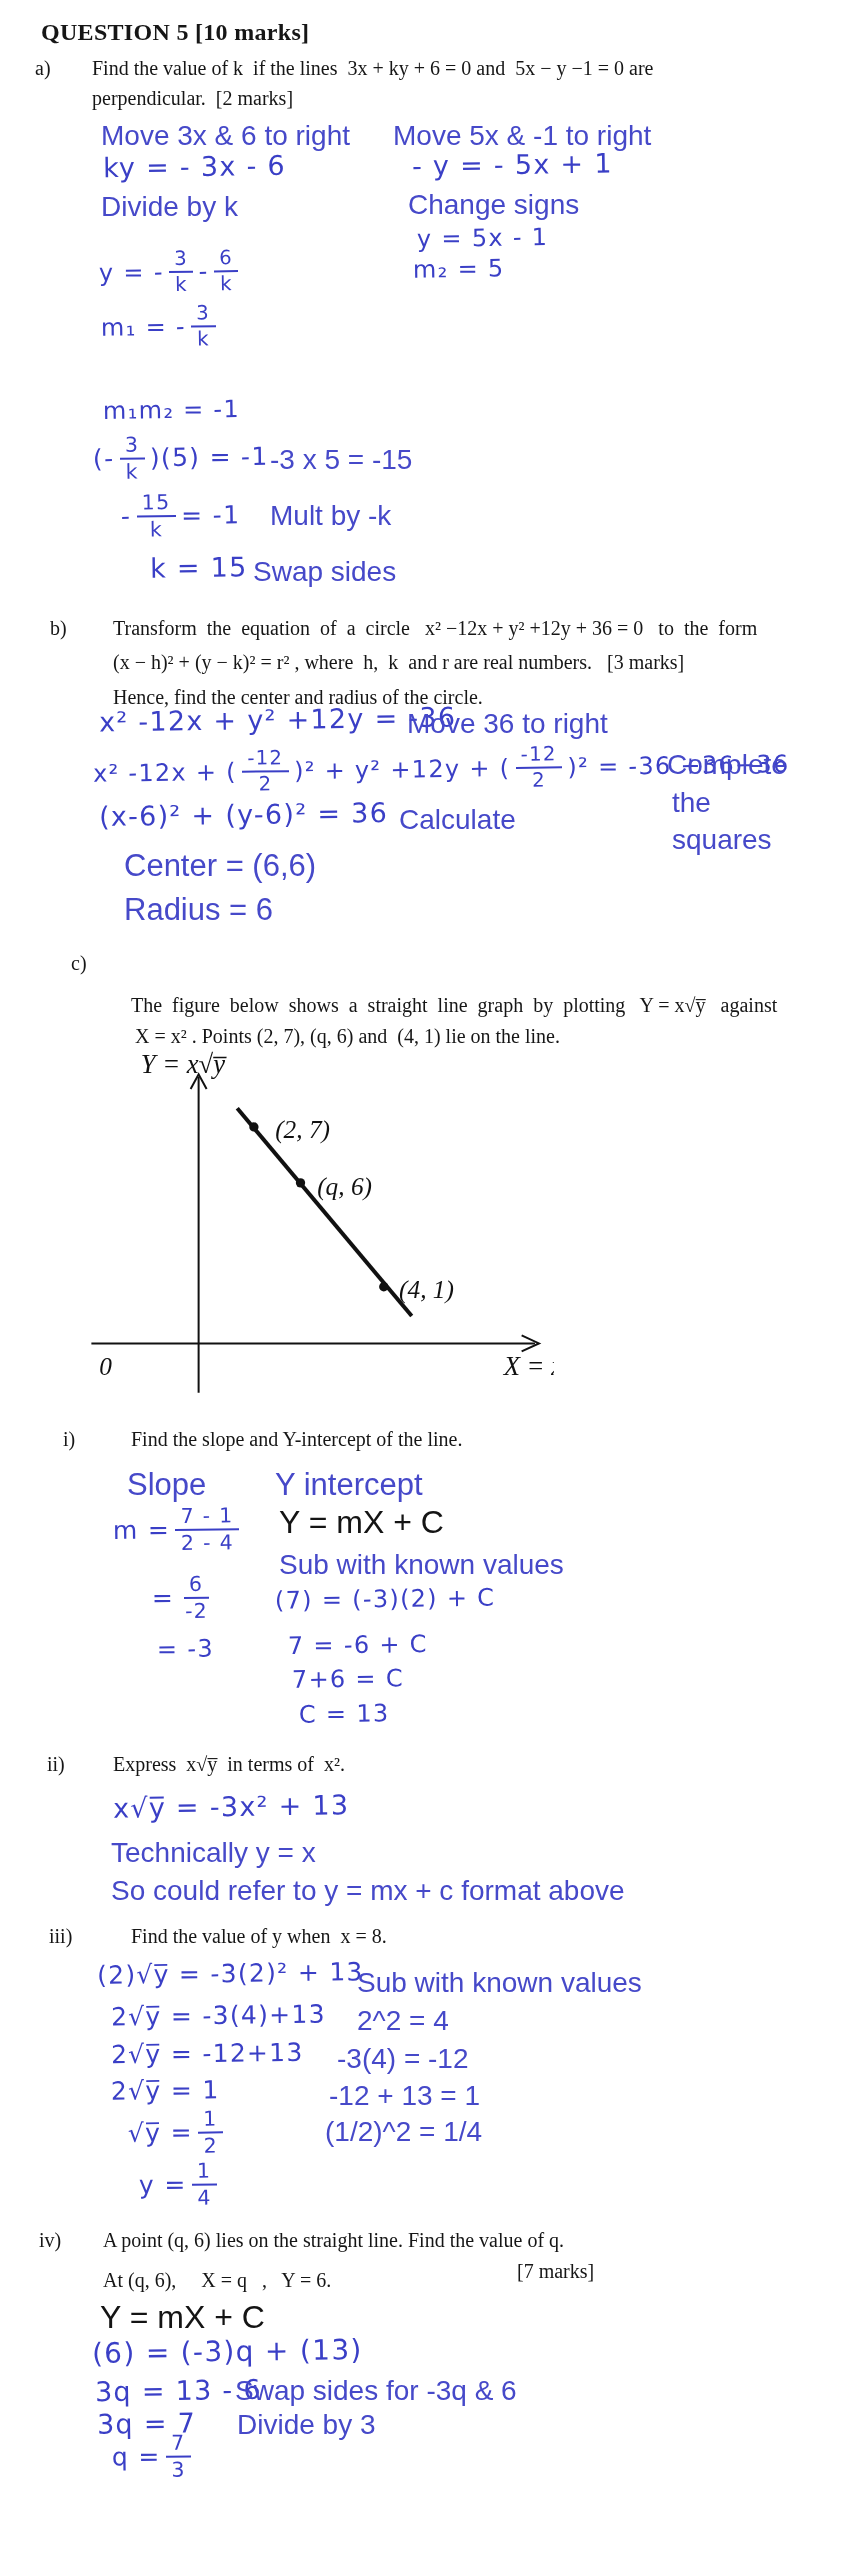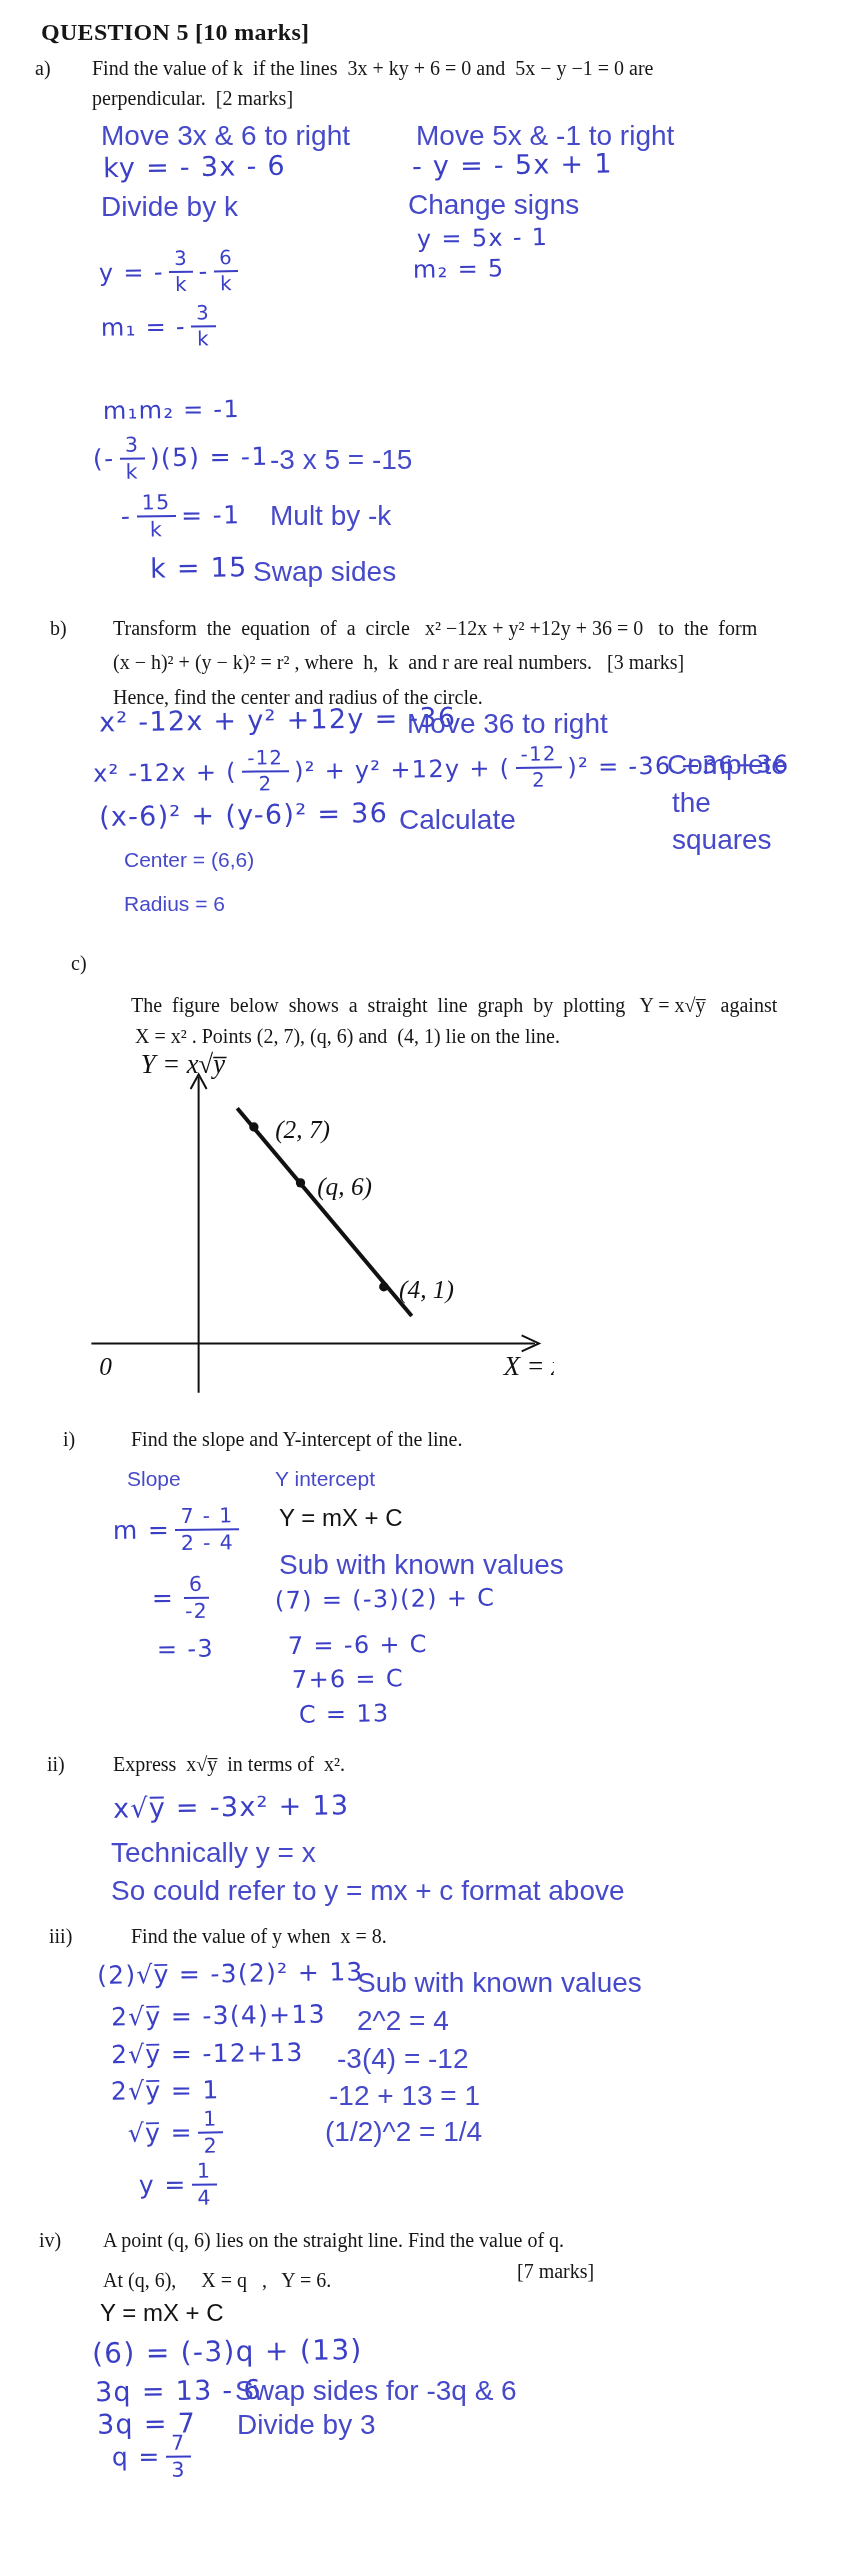--- a/index.html
+++ b/index.html
@@ -2,22 +2,22 @@
 <html style="font-size:10.7px"><head>
 <meta charset="utf-8">
 <style>
   html,body{margin:0;padding:0;background:#e8e8e8;}
   .page{position:relative;width:848px;height:2576px;background:#ffffff;overflow:hidden;
         font-family:"Liberation Serif",serif;color:#161616;}
   .abs{position:absolute;white-space:pre;}
   .serif{font-family:"Liberation Serif",serif;font-size:20px;color:#161616;}
   .title{font-size:24px;font-weight:bold;letter-spacing:0.3px;}
   .typed{font-family:"Liberation Sans",sans-serif;font-size:28px;color:#4649c9;}
-  .typed-big{font-size:21px;}
-  .black-typed{font-family:"Liberation Sans",sans-serif;font-size:24px;color:#141414;}
+  .typed-big{font-size:31px;}
+  .black-typed{font-family:"Liberation Sans",sans-serif;font-size:32px;color:#141414;}
   .hw{font-family:"DejaVu Sans",sans-serif;color:#3a3fc6;font-size:27px;letter-spacing:1.3px;
       transform:rotate(-0.8deg);}
   .hw36{font-size:24px;}
   .hw38{font-size:25px;}
   .hw42{font-size:28px;}
   .hwline{display:flex;align-items:center;}
   .frac{display:inline-flex;flex-direction:column;align-items:center;font-size:0.82em;
         line-height:1.1;margin:0 5.3px;vertical-align:middle;}
   .frac .num{padding:0 5.3px 1.3px 5.3px;border-bottom:2.7px solid currentColor;}
   .frac .den{padding:1.3px 5.3px 0 5.3px;}
@@ -28,21 +28,21 @@
 
 <div class="page">
 
   <div class="abs serif title" style="left:41px;top:18.7px">QUESTION 5 [10 marks]</div>
 
   <div class="abs serif" style="left:35px;top:57px">a)</div>
   <div class="abs serif" style="left:92px;top:57px">Find the value of k  if the lines  3x + ky + 6 = 0 and  5x − y −1 = 0 are</div>
   <div class="abs serif" style="left:92px;top:87px">perpendicular.  [2 marks]</div>
 
   <div class="abs typed" style="left:101px;top:120px">Move 3x &amp; 6 to right</div>
-  <div class="abs typed" style="left:416px;top:120px">Move 5x &amp; -1 to right</div>
+  <div class="abs typed" style="left:393px;top:120px">Move 5x &amp; -1 to right</div>
 
   <div class="abs hw" style="left:103px;top:151px">ky = - 3x - 6</div>
   <div class="abs hw" style="left:412px;top:149px">- y = - 5x + 1</div>
 
   <div class="abs typed" style="left:101px;top:191px">Divide by k</div>
   <div class="abs typed" style="left:408px;top:189px">Change signs</div>
 
   <div class="abs hw hw36" style="left:417px;top:224px">y = 5x - 1</div>
 
   <div class="abs hw hw36 hwline" style="left:99px;top:248px">

